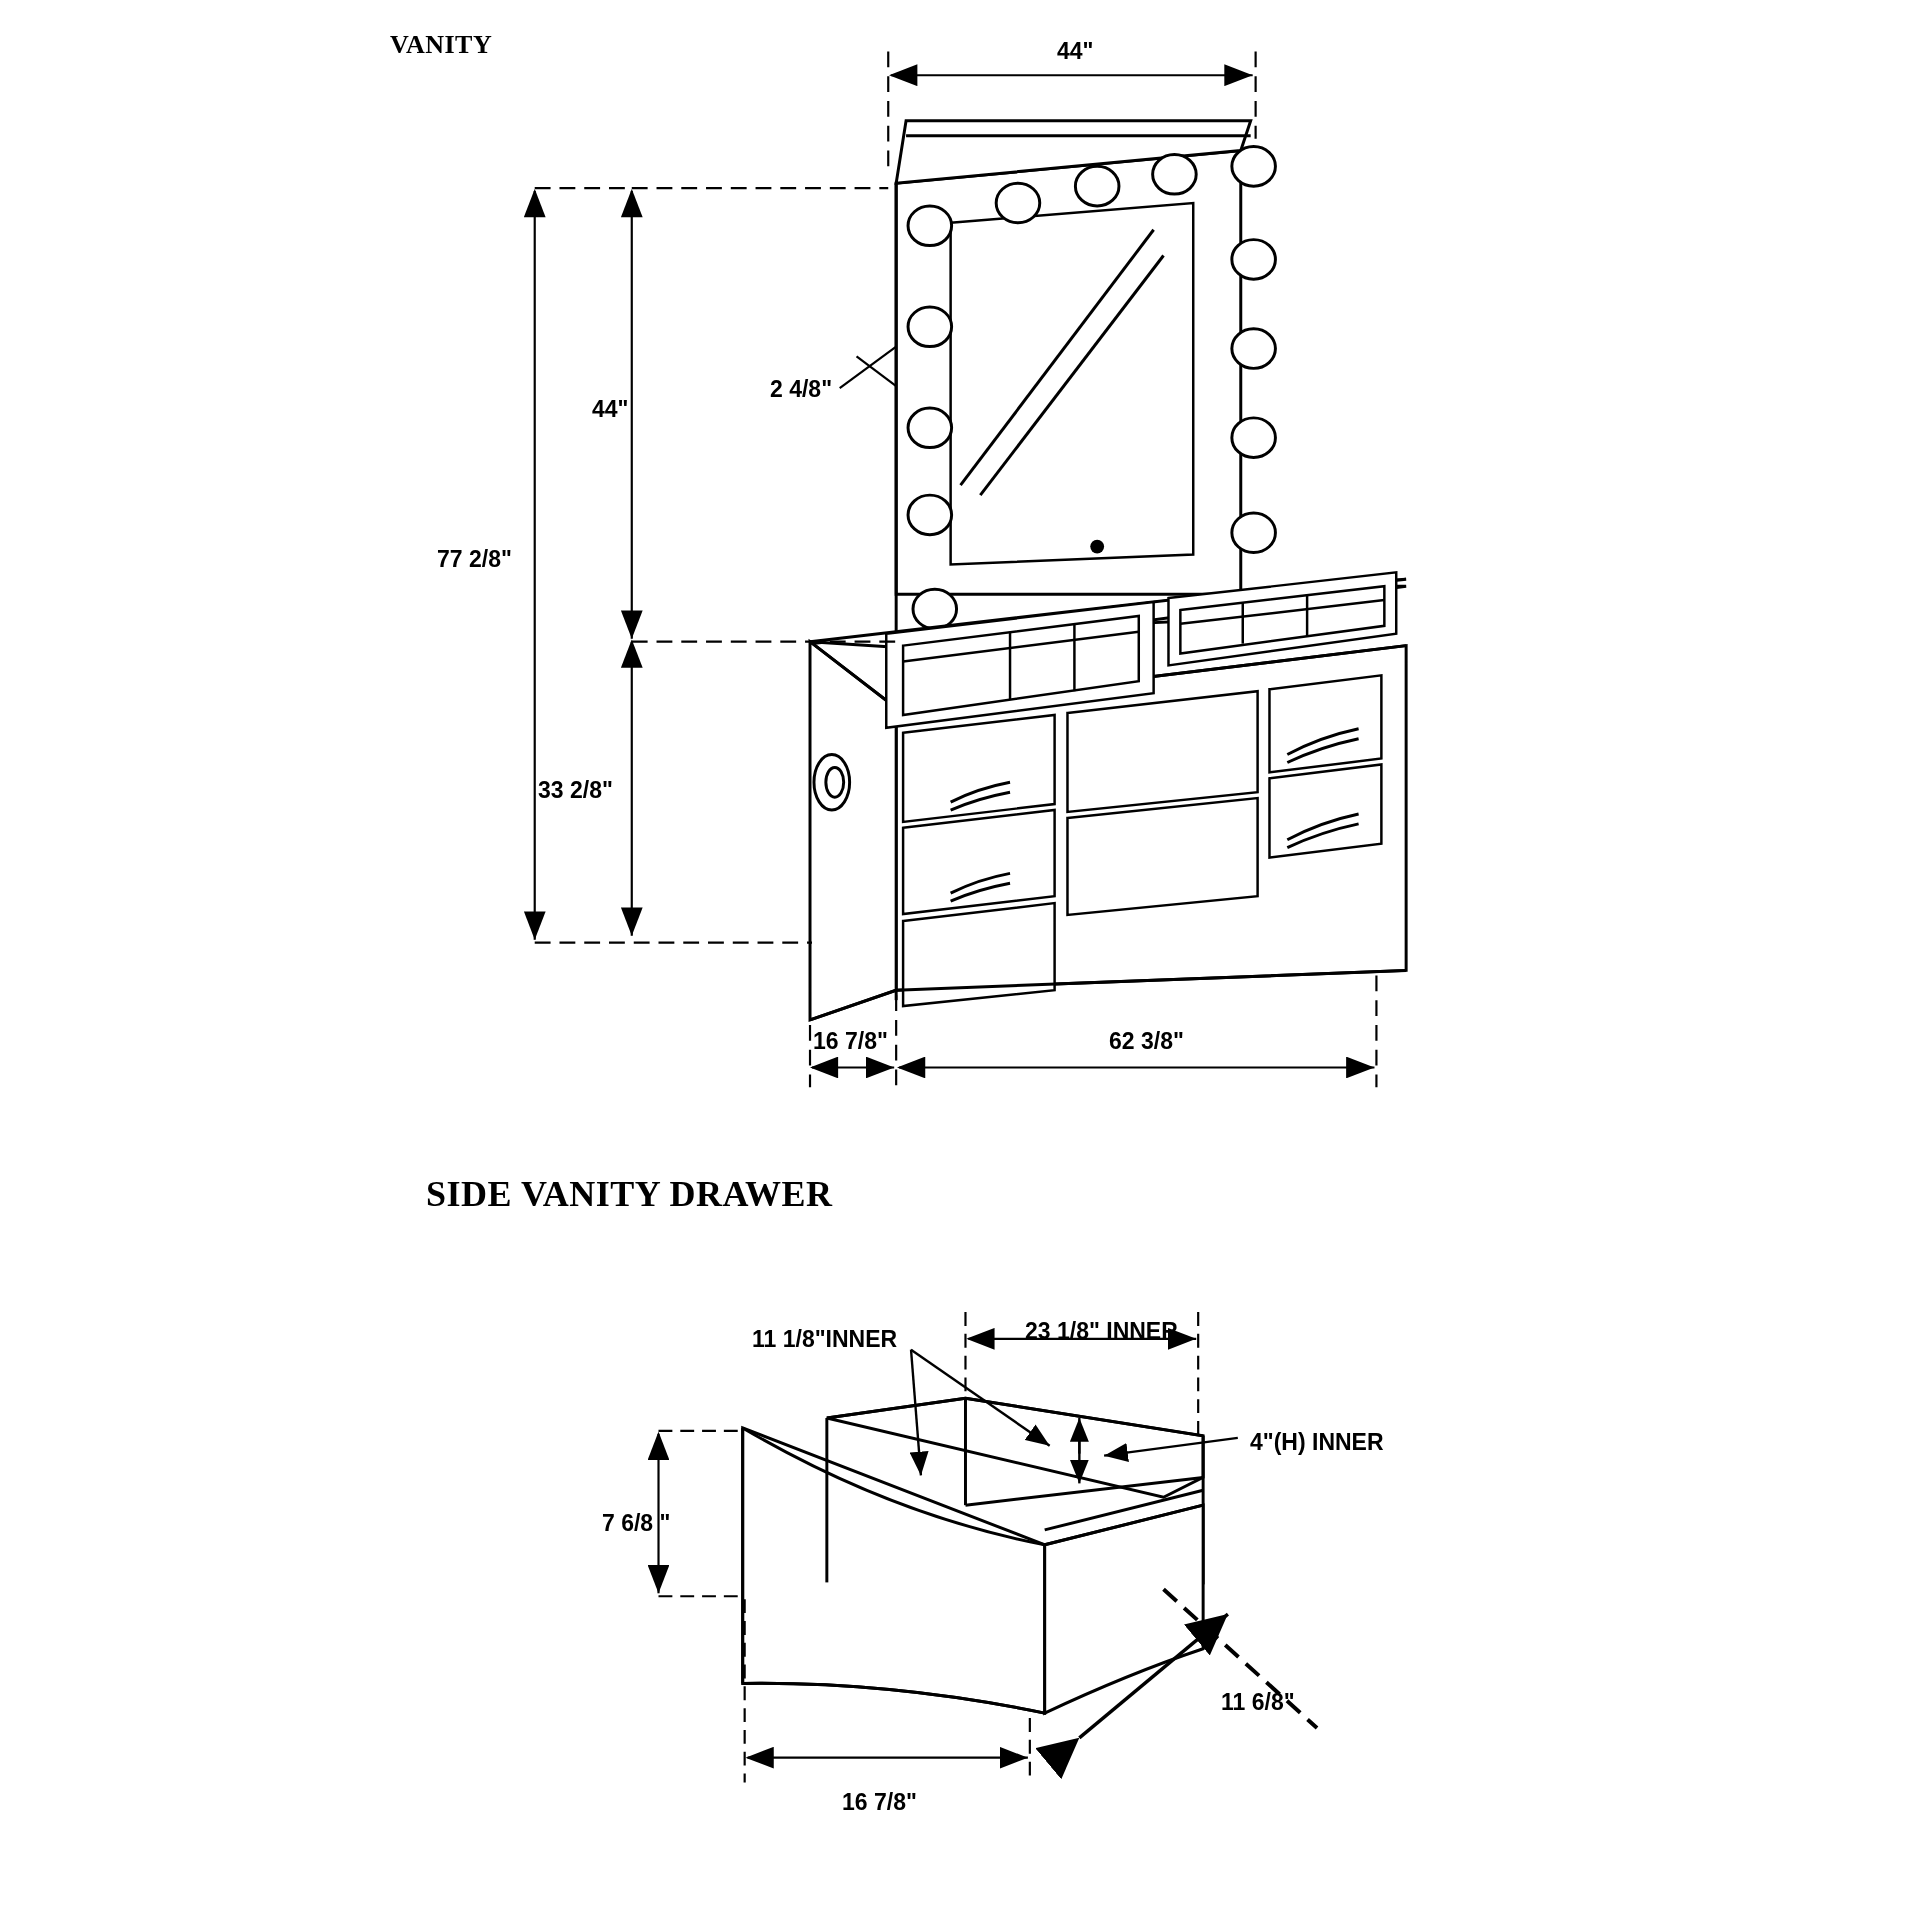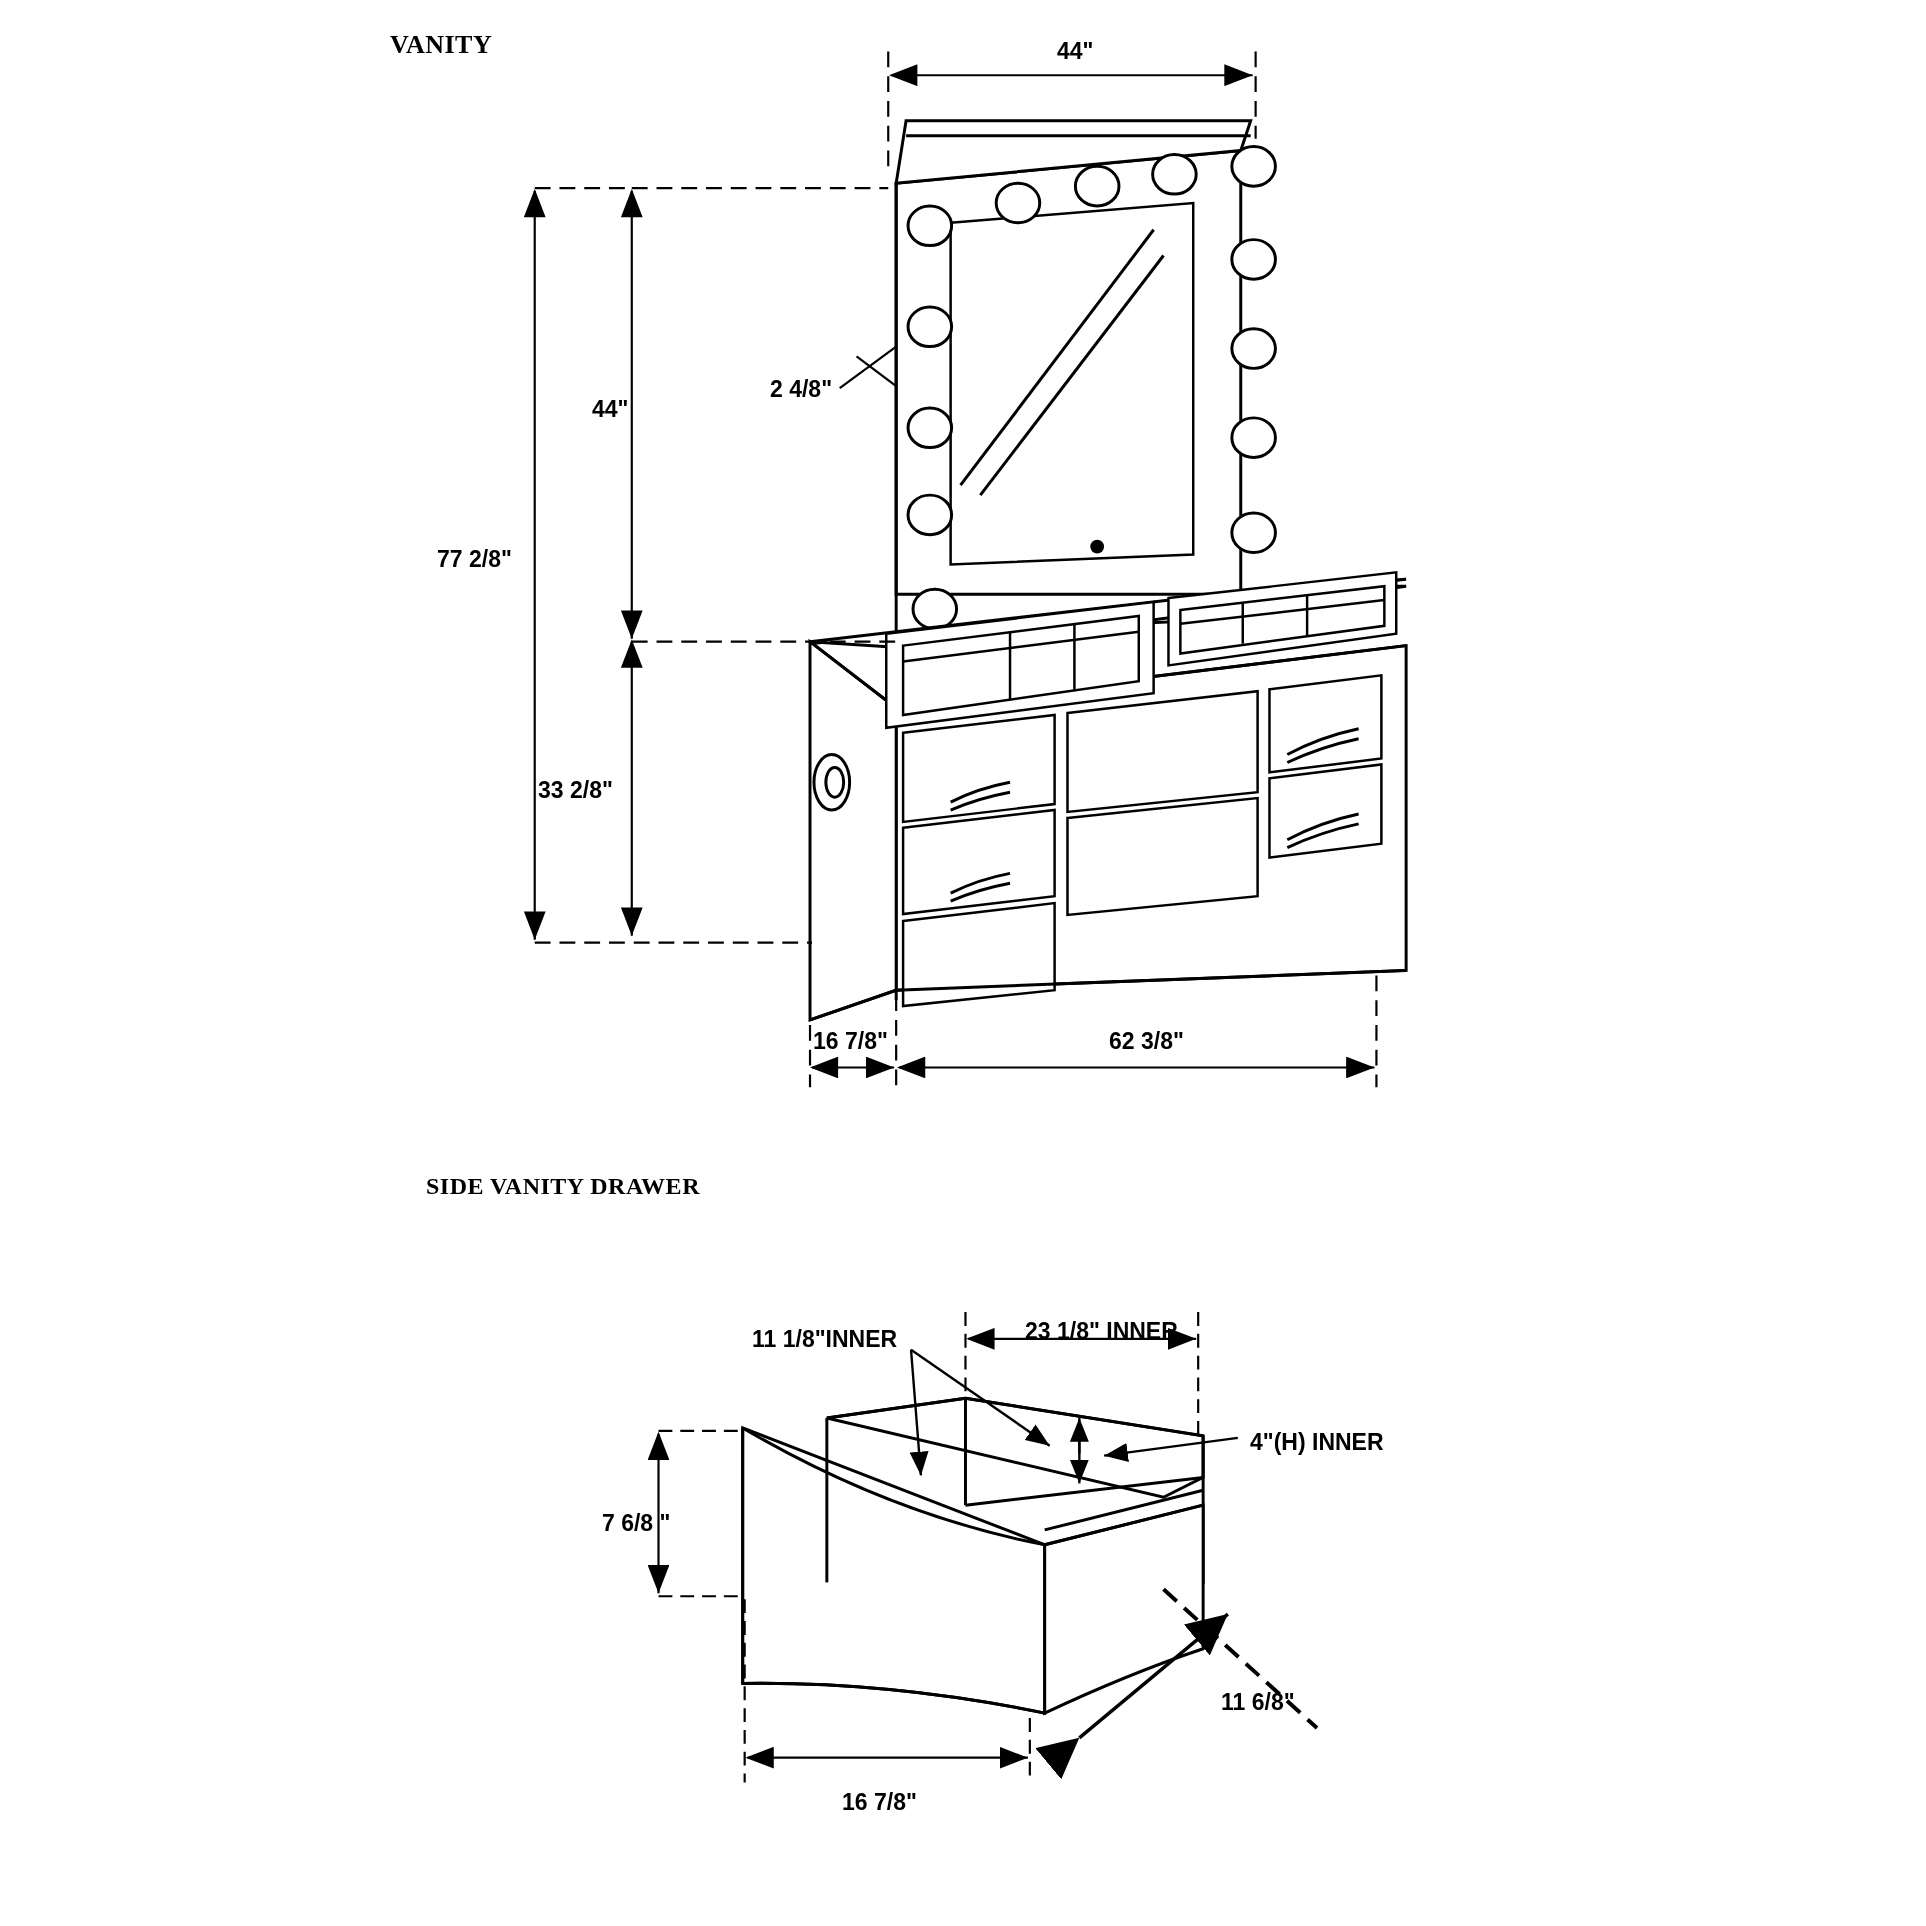--- a/index.html
+++ b/index.html
@@ -40,21 +40,21 @@
     letter-spacing: 0.5px;
     text-align: right;
   }
 </style>
 </head>
 <body>
 
 <div id="sheet">
 
   <div class="lbl title-lbl" style="left:390px; top:30px; font-size:26px;">VANITY</div>
-  <div class="lbl title-lbl" style="left:426px; top:1173px; font-size:24px;">SIDE VANITY  DRAWER</div>
+  <div class="lbl title-lbl" style="left:426px; top:1173px; font-size:36px;">SIDE VANITY  DRAWER</div>
 
   <div class="lbl" style="left:1057px; top:38px; font-size:23px;">44"</div>
   <div class="lbl" style="left:592px; top:396px; font-size:23px;">44"</div>
   <div class="lbl" style="left:770px; top:376px; font-size:23px;">2 4/8"</div>
   <div class="lbl" style="left:437px; top:546px; font-size:23px;">77 2/8"</div>
   <div class="lbl" style="left:538px; top:777px; font-size:23px;">33 2/8"</div>
   <div class="lbl" style="left:813px; top:1028px; font-size:23px;">16 7/8"</div>
   <div class="lbl" style="left:1109px; top:1028px; font-size:23px;">62 3/8"</div>
 
   <div class="lbl" style="left:752px; top:1326px; font-size:23px;">11 1/8"INNER</div>

